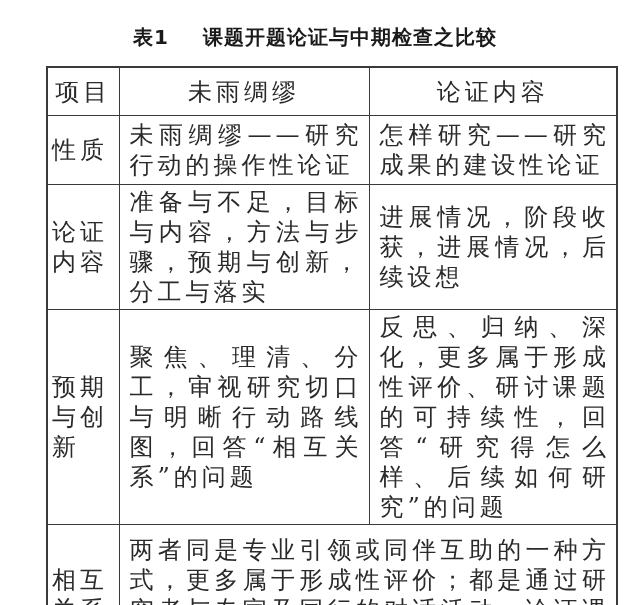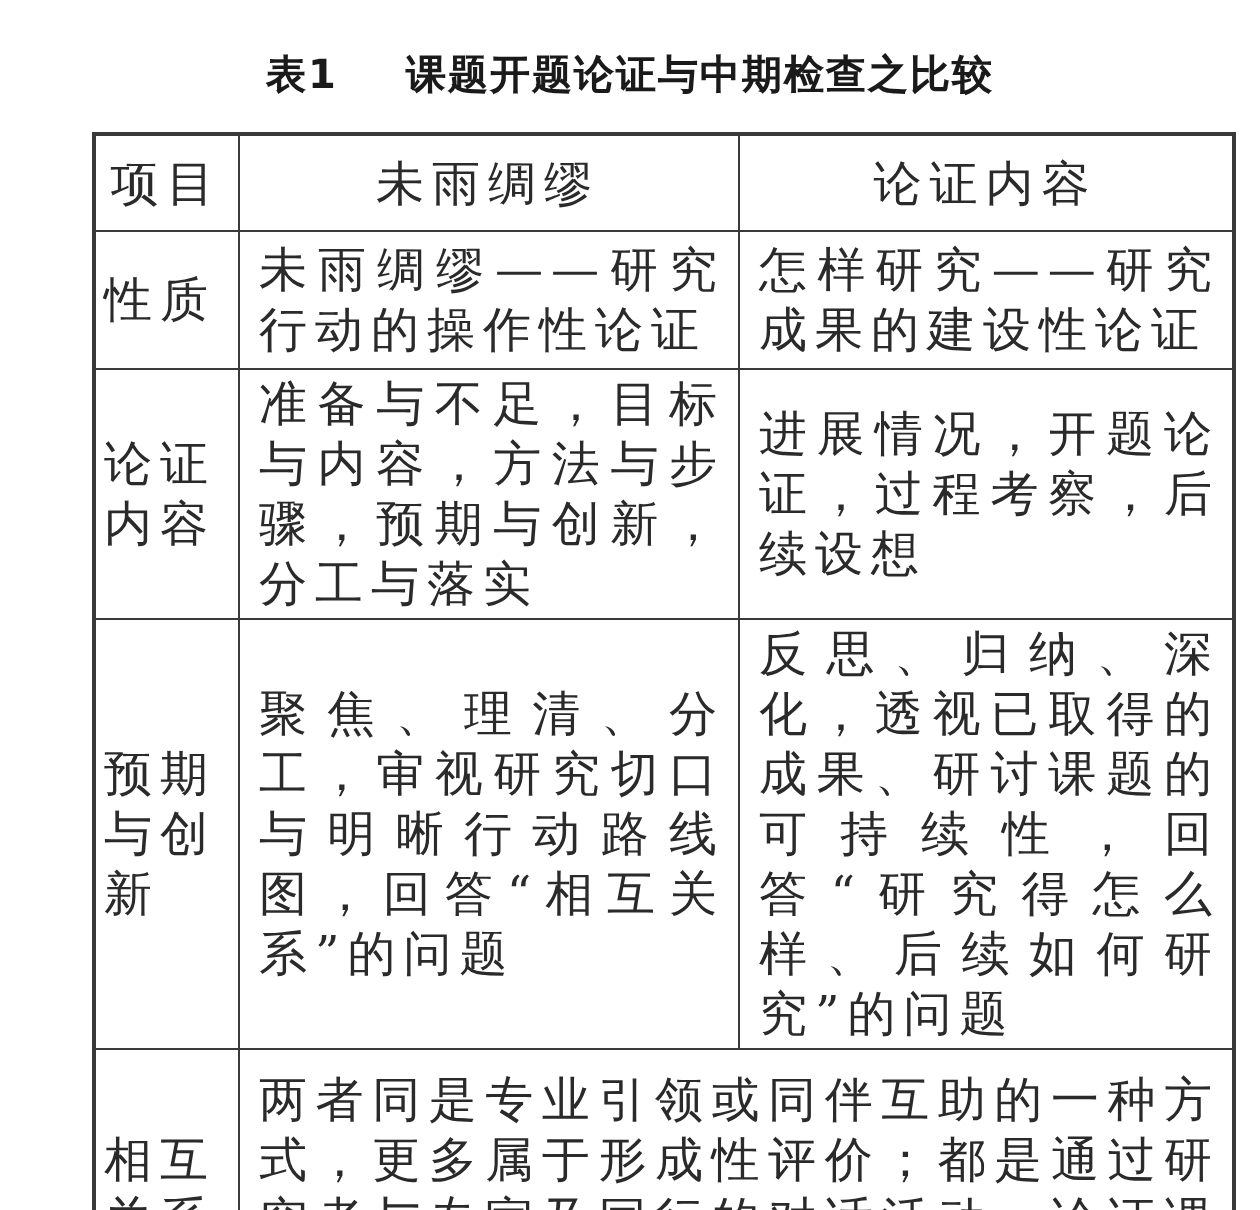--- a/index.html
+++ b/index.html
@@ -42,25 +42,25 @@
     <th>论证内容</th>
   </tr>
   <tr class="r1">
     <td class="item">性质</td>
     <td class="txt">未雨绸缪——研究行动的操作性论证</td>
     <td class="txt">怎样研究——研究成果的建设性论证</td>
   </tr>
   <tr class="r2">
     <td class="item">论证内容</td>
     <td class="txt">准备与不足，目标与内容，方法与步骤，预期与创新，分工与落实</td>
-    <td class="txt">进展情况，开题论证，过程考察，后续设想</td>
+    <td class="txt">进展情况，阶段收获，进展情况，后续设想</td>
   </tr>
   <tr class="r3">
     <td class="item">预期与创新</td>
     <td class="txt">聚焦、理清、分工，审视研究切口与明晰行动路线图，回答“相互关系”的问题</td>
-    <td class="txt">反思、归纳、深化，透视已取得的成果、研讨课题的可持续性，回答“研究得怎么样、后续如何研究”的问题</td>
+    <td class="txt">反思、归纳、深化，更多属于形成性评价、研讨课题的可持续性，回答“研究得怎么样、后续如何研究”的问题</td>
   </tr>
   <tr class="r4">
     <td class="item">相互关系</td>
     <td class="txt" colspan="2">两者同是专业引领或同伴互助的一种方式，更多属于形成性评价；都是通过研究者与专家及同行的对话活动，论证课题研究的合理性，以达成指向目标</td>
   </tr>
 </tbody>
   </table>
 
 </body></html>

